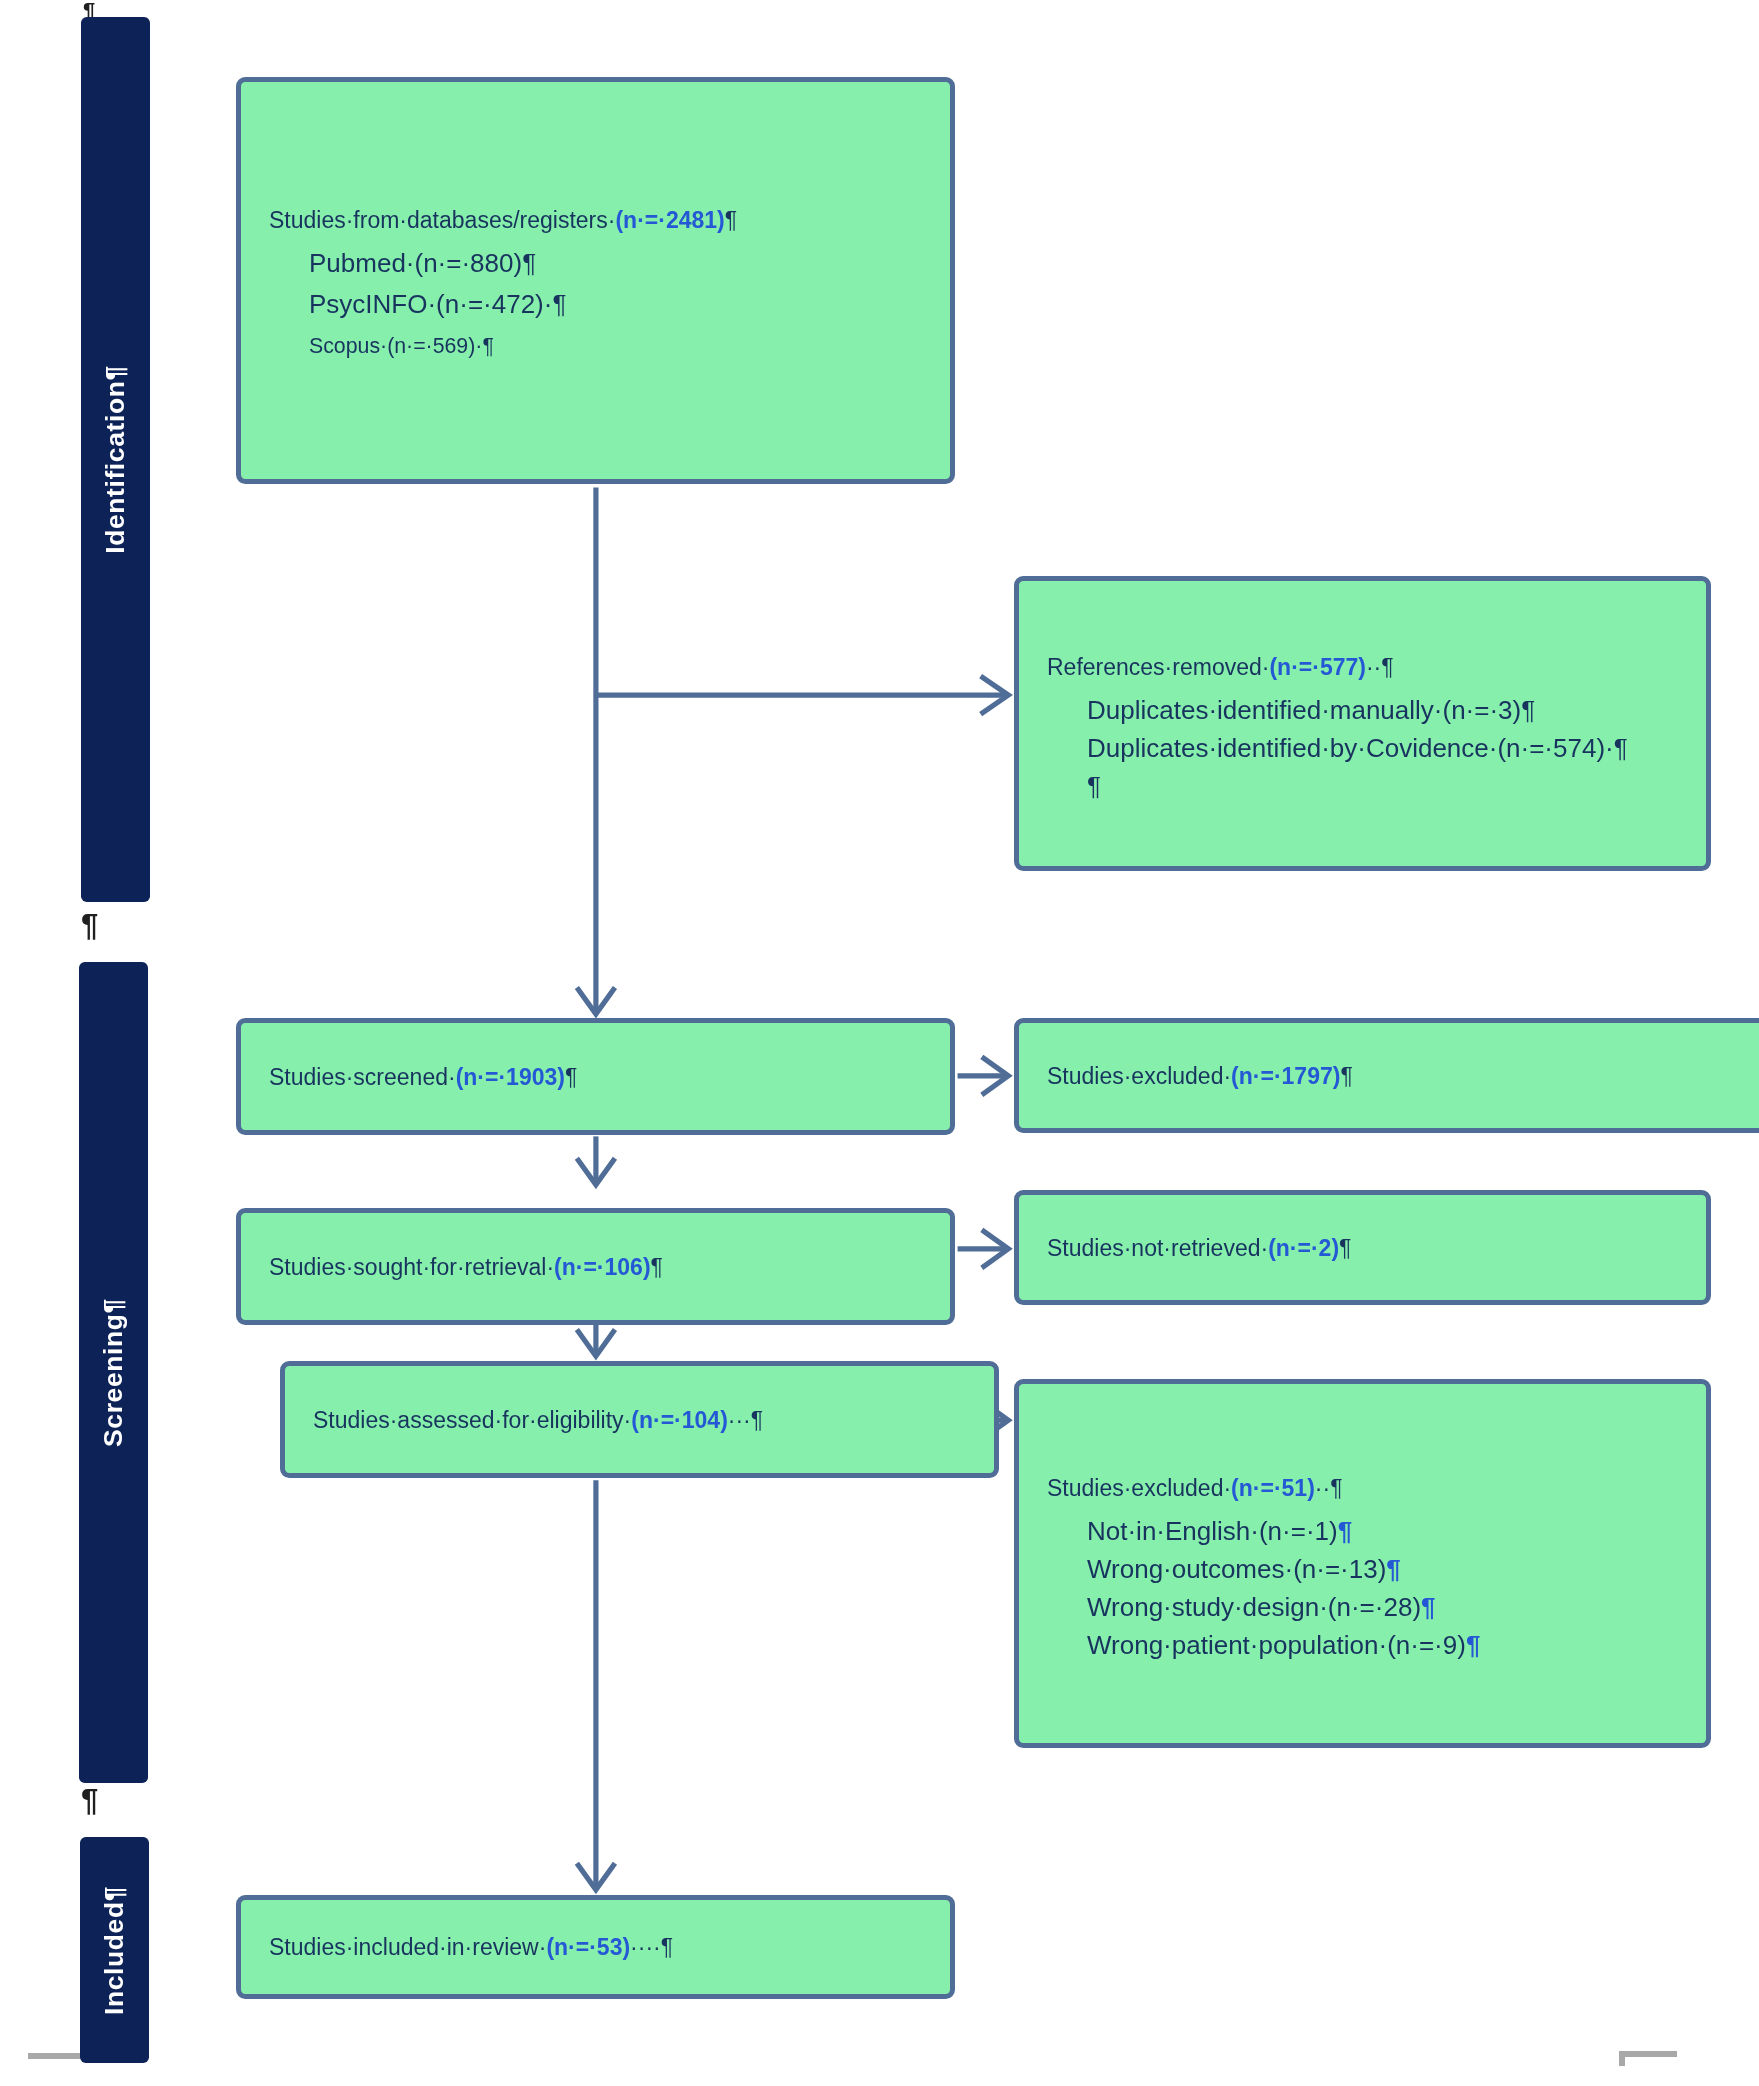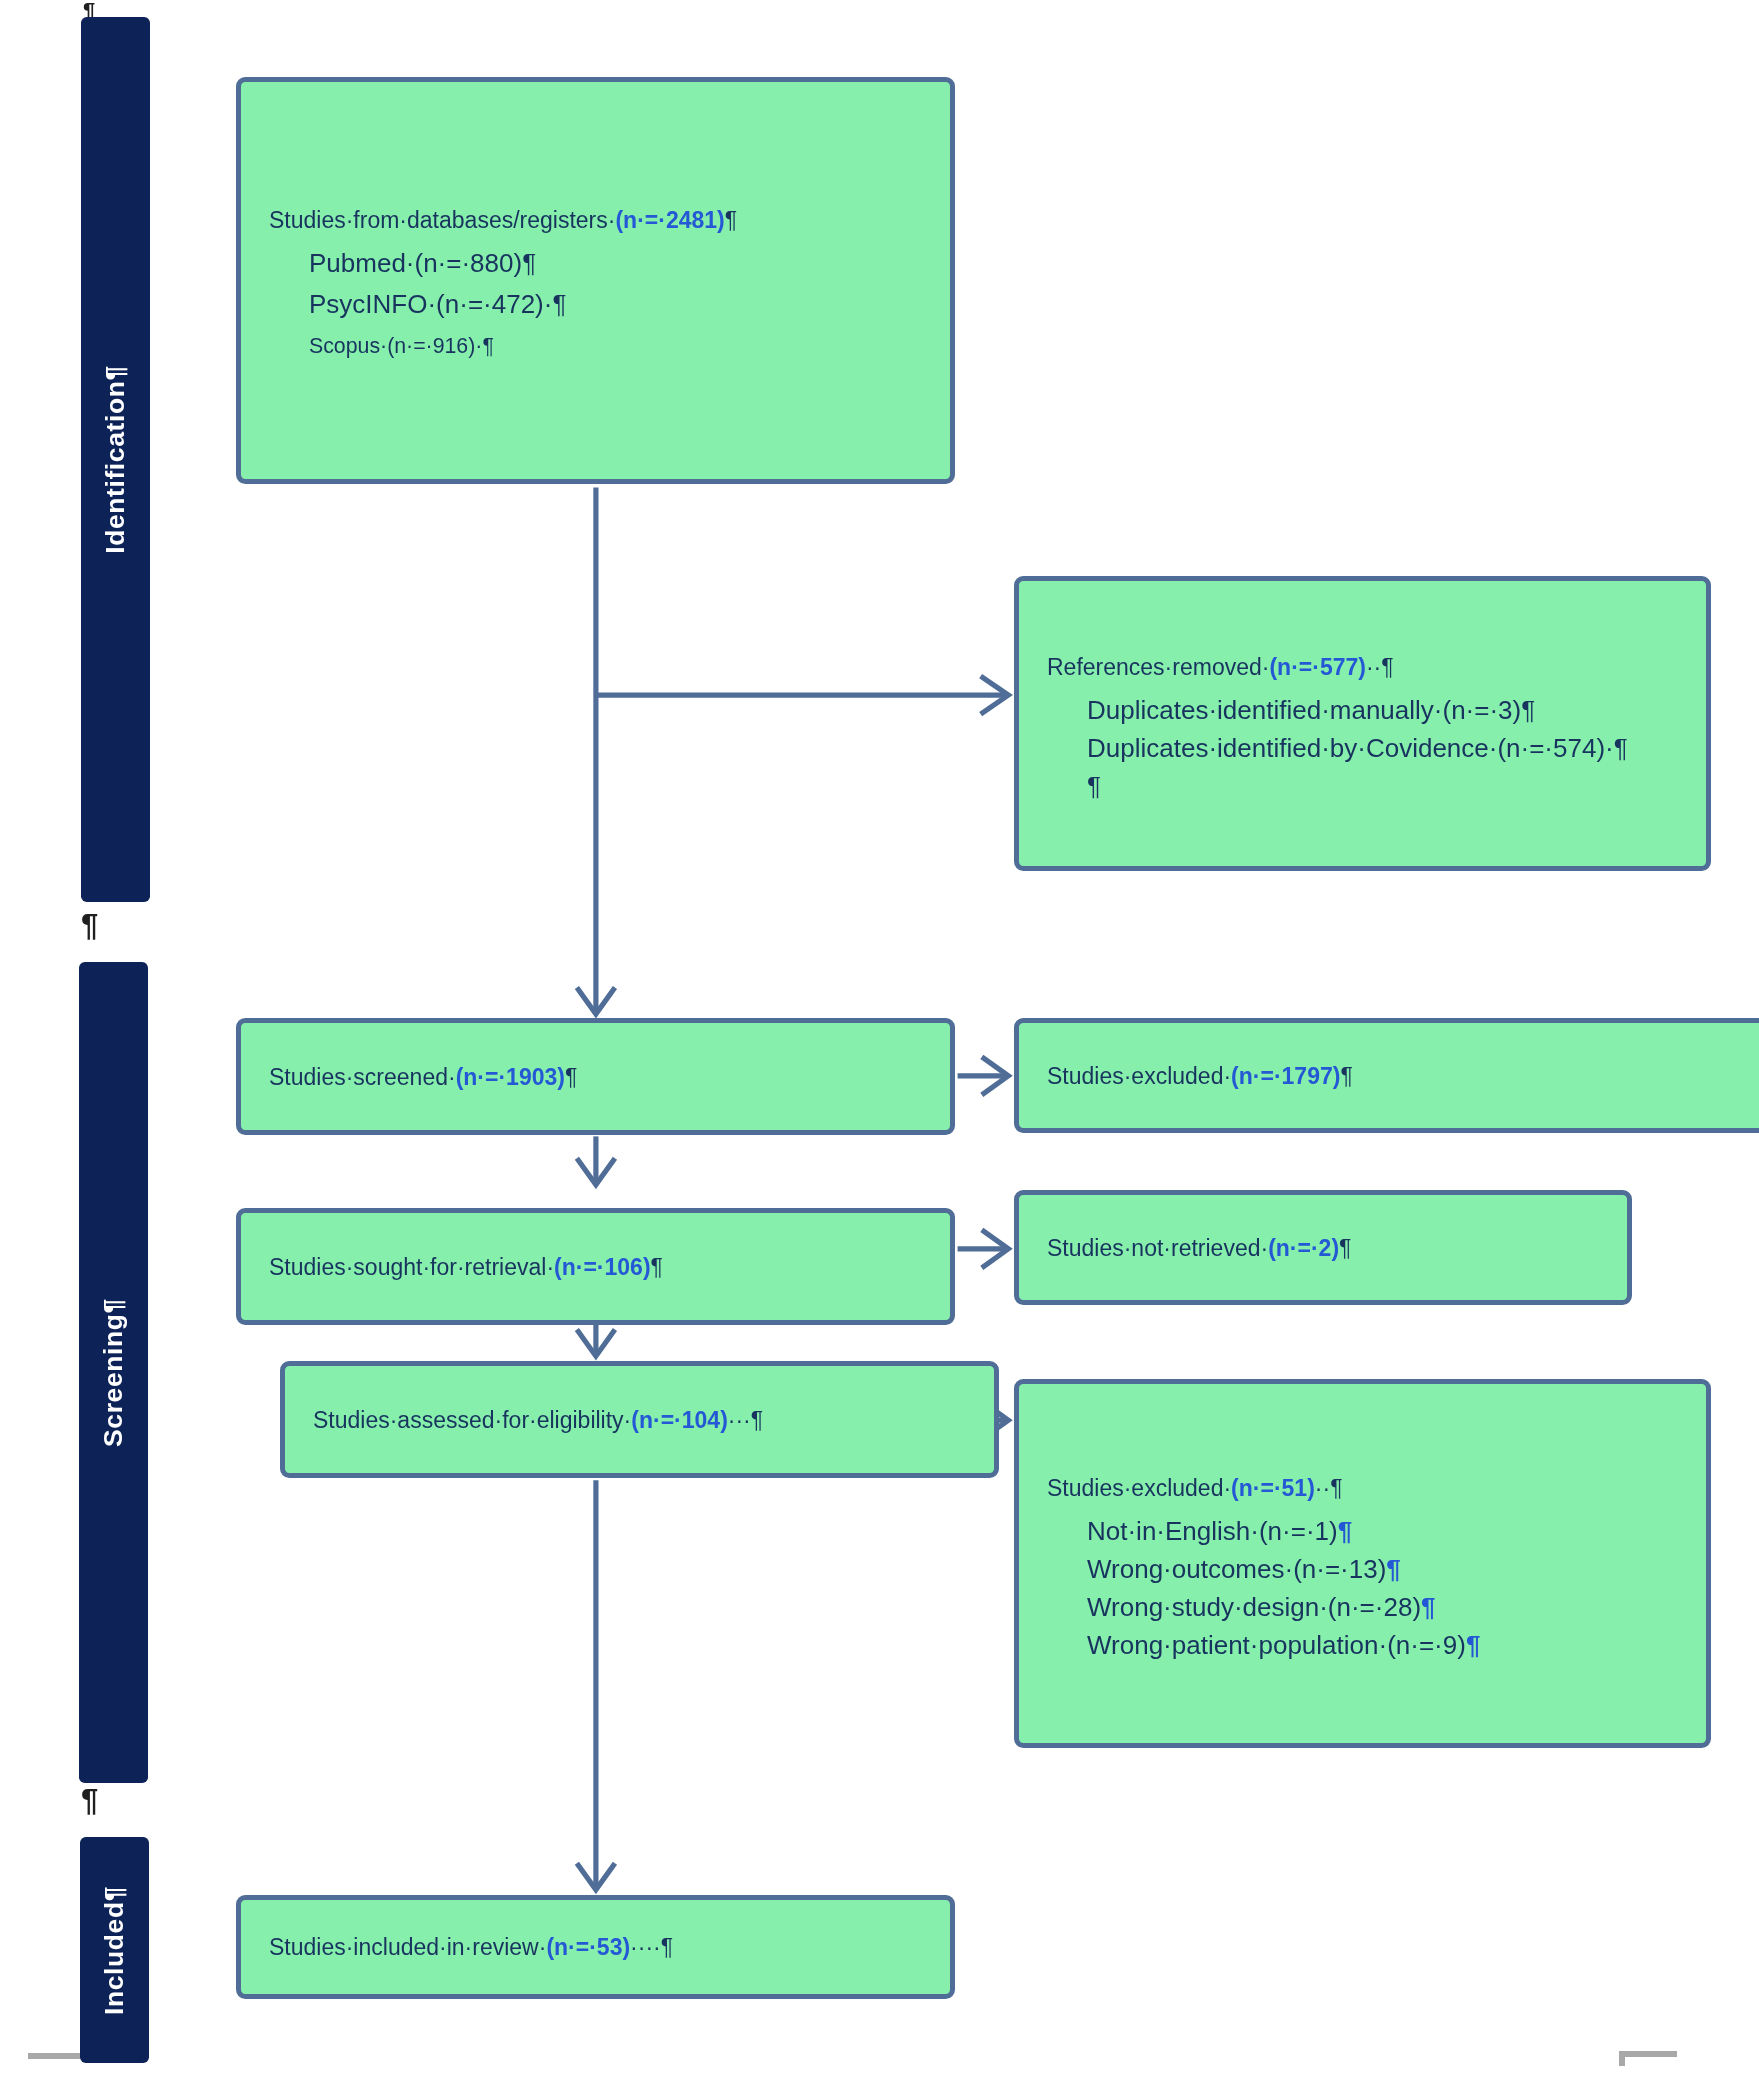--- a/index.html
+++ b/index.html
@@ -89,21 +89,21 @@
     <path d="M1702 2132 L1748 2165 L1702 2198"></path>
 
     <path d="M1660 2462 H1742"></path>
     <path d="M1702 2429 L1748 2462 L1702 2495"></path>
   </svg>
 
   <div class="fbox" style="left:236px;top:77px;width:719px;height:407px;">
     <div class="l t-title"><span>Studies·from·databases/registers·</span><span class="nblue">(n·=·2481)</span><span class="pend">¶</span></div>
     <div class="l t-sub"><span>Pubmed·(n·=·880)</span><span class="pend">¶</span></div>
     <div class="l t-sub-lg"><span>PsycINFO·(n·=·472)·</span><span class="pend">¶</span></div>
-    <div class="l t-sub-md"><span>Scopus·(n·=·916)·</span><span class="pend">¶</span></div>
+    <div class="l t-sub-md"><span>Scopus·(n·=·569)·</span><span class="pend">¶</span></div>
   </div>
 
   <div class="fbox" style="left:1014px;top:576px;width:697px;height:295px;">
     <div class="l t-title"><span>References·removed·</span><span class="nblue">(n·=·577)</span><span class="pend">··¶</span></div>
     <div class="l t-sub"><span>Duplicates·identified·manually·(n·=·3)</span><span class="pend">¶</span></div>
     <div class="l t-sub"><span>Duplicates·identified·by·Covidence·(n·=·574)·</span><span class="pend">¶</span></div>
     <div class="l t-sub"><span></span><span class="pend">¶</span></div>
   </div>
 
   <div class="fbox" style="left:236px;top:1018px;width:719px;height:117px;">
@@ -111,21 +111,21 @@
   </div>
 
   <div class="fbox" style="left:1014px;top:1018px;width:799px;height:115px;">
     <div class="l t-title"><span>Studies·excluded·</span><span class="nblue">(n·=·1797)</span><span class="pend">¶</span></div>
   </div>
 
   <div class="fbox" style="left:236px;top:1190px;width:719px;height:117px;margin-top:18px;">
     <div class="l t-title"><span>Studies·sought·for·retrieval·</span><span class="nblue">(n·=·106)</span><span class="pend">¶</span></div>
   </div>
 
-  <div class="fbox" style="left:1014px;top:1190px;width:618px;height:115px;">
+  <div class="fbox" style="left:1014px;top:1190px;width:697px;height:115px;">
     <div class="l t-title"><span>Studies·not·retrieved·</span><span class="nblue">(n·=·2)</span><span class="pend">¶</span></div>
   </div>
 
   <div class="fbox" style="left:236px;top:1361px;width:719px;height:117px;margin-left:44px;">
     <div class="l t-title"><span>Studies·assessed·for·eligibility·</span><span class="nblue">(n·=·104)</span><span class="pend">···¶</span></div>
   </div>
 
   <div class="fbox" style="left:1014px;top:1379px;width:697px;height:369px;">
     <div class="l t-title"><span>Studies·excluded·</span><span class="nblue">(n·=·51)</span><span class="pend">··¶</span></div>
     <div class="l t-sub"><span>Not·in·English·(n·=·1)</span><span class="pend-blue">¶</span></div>

